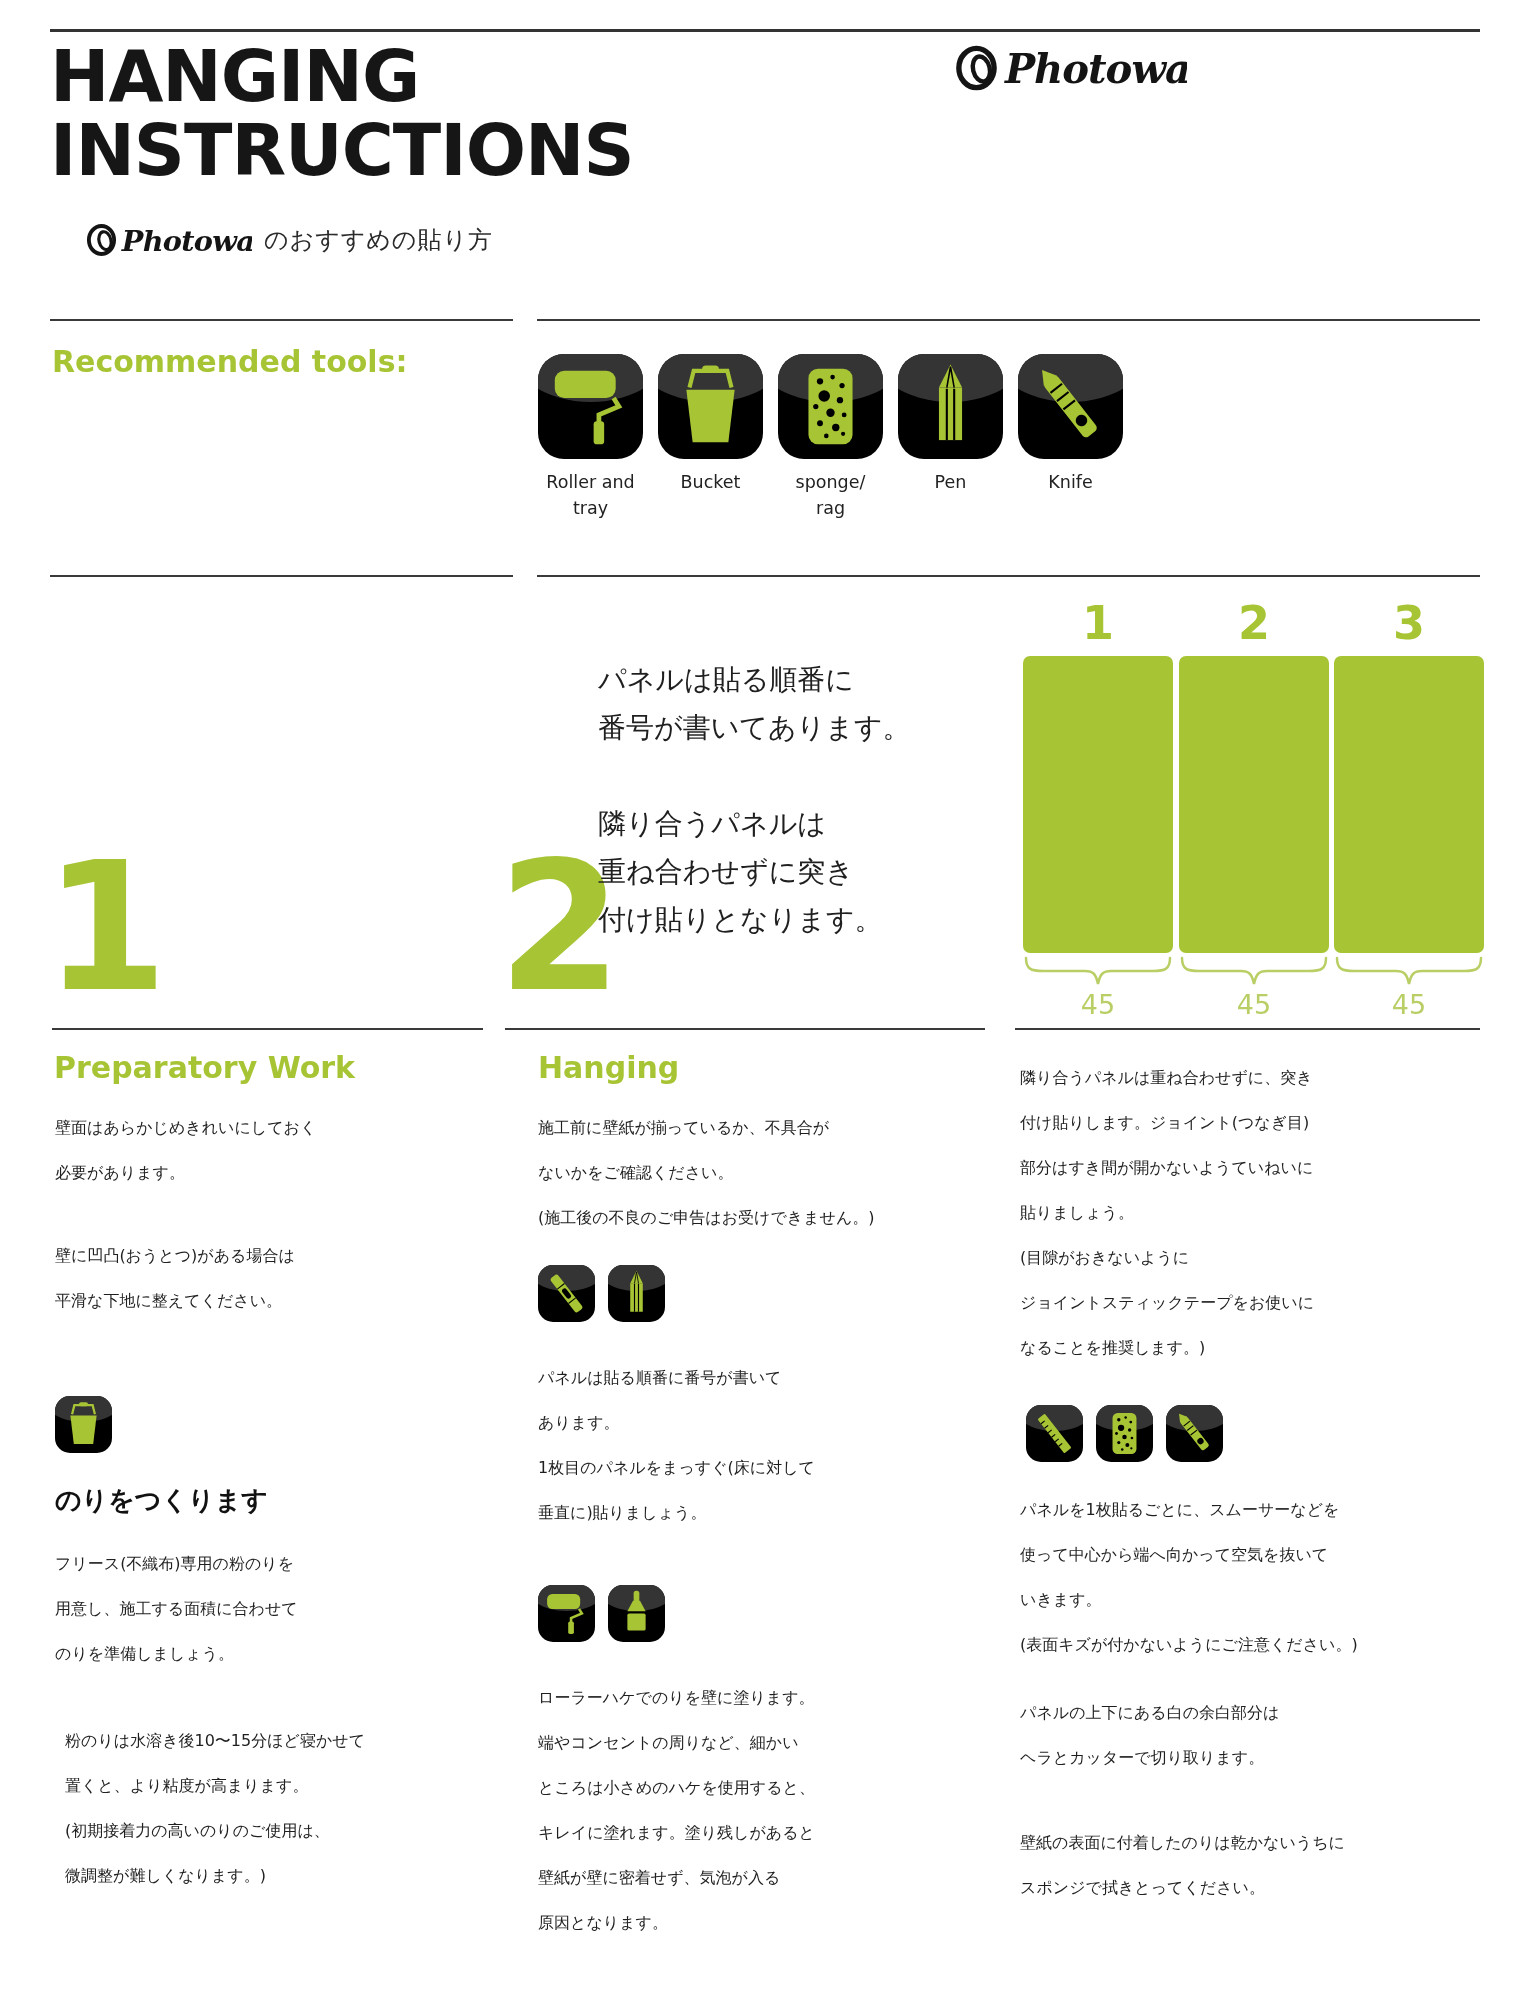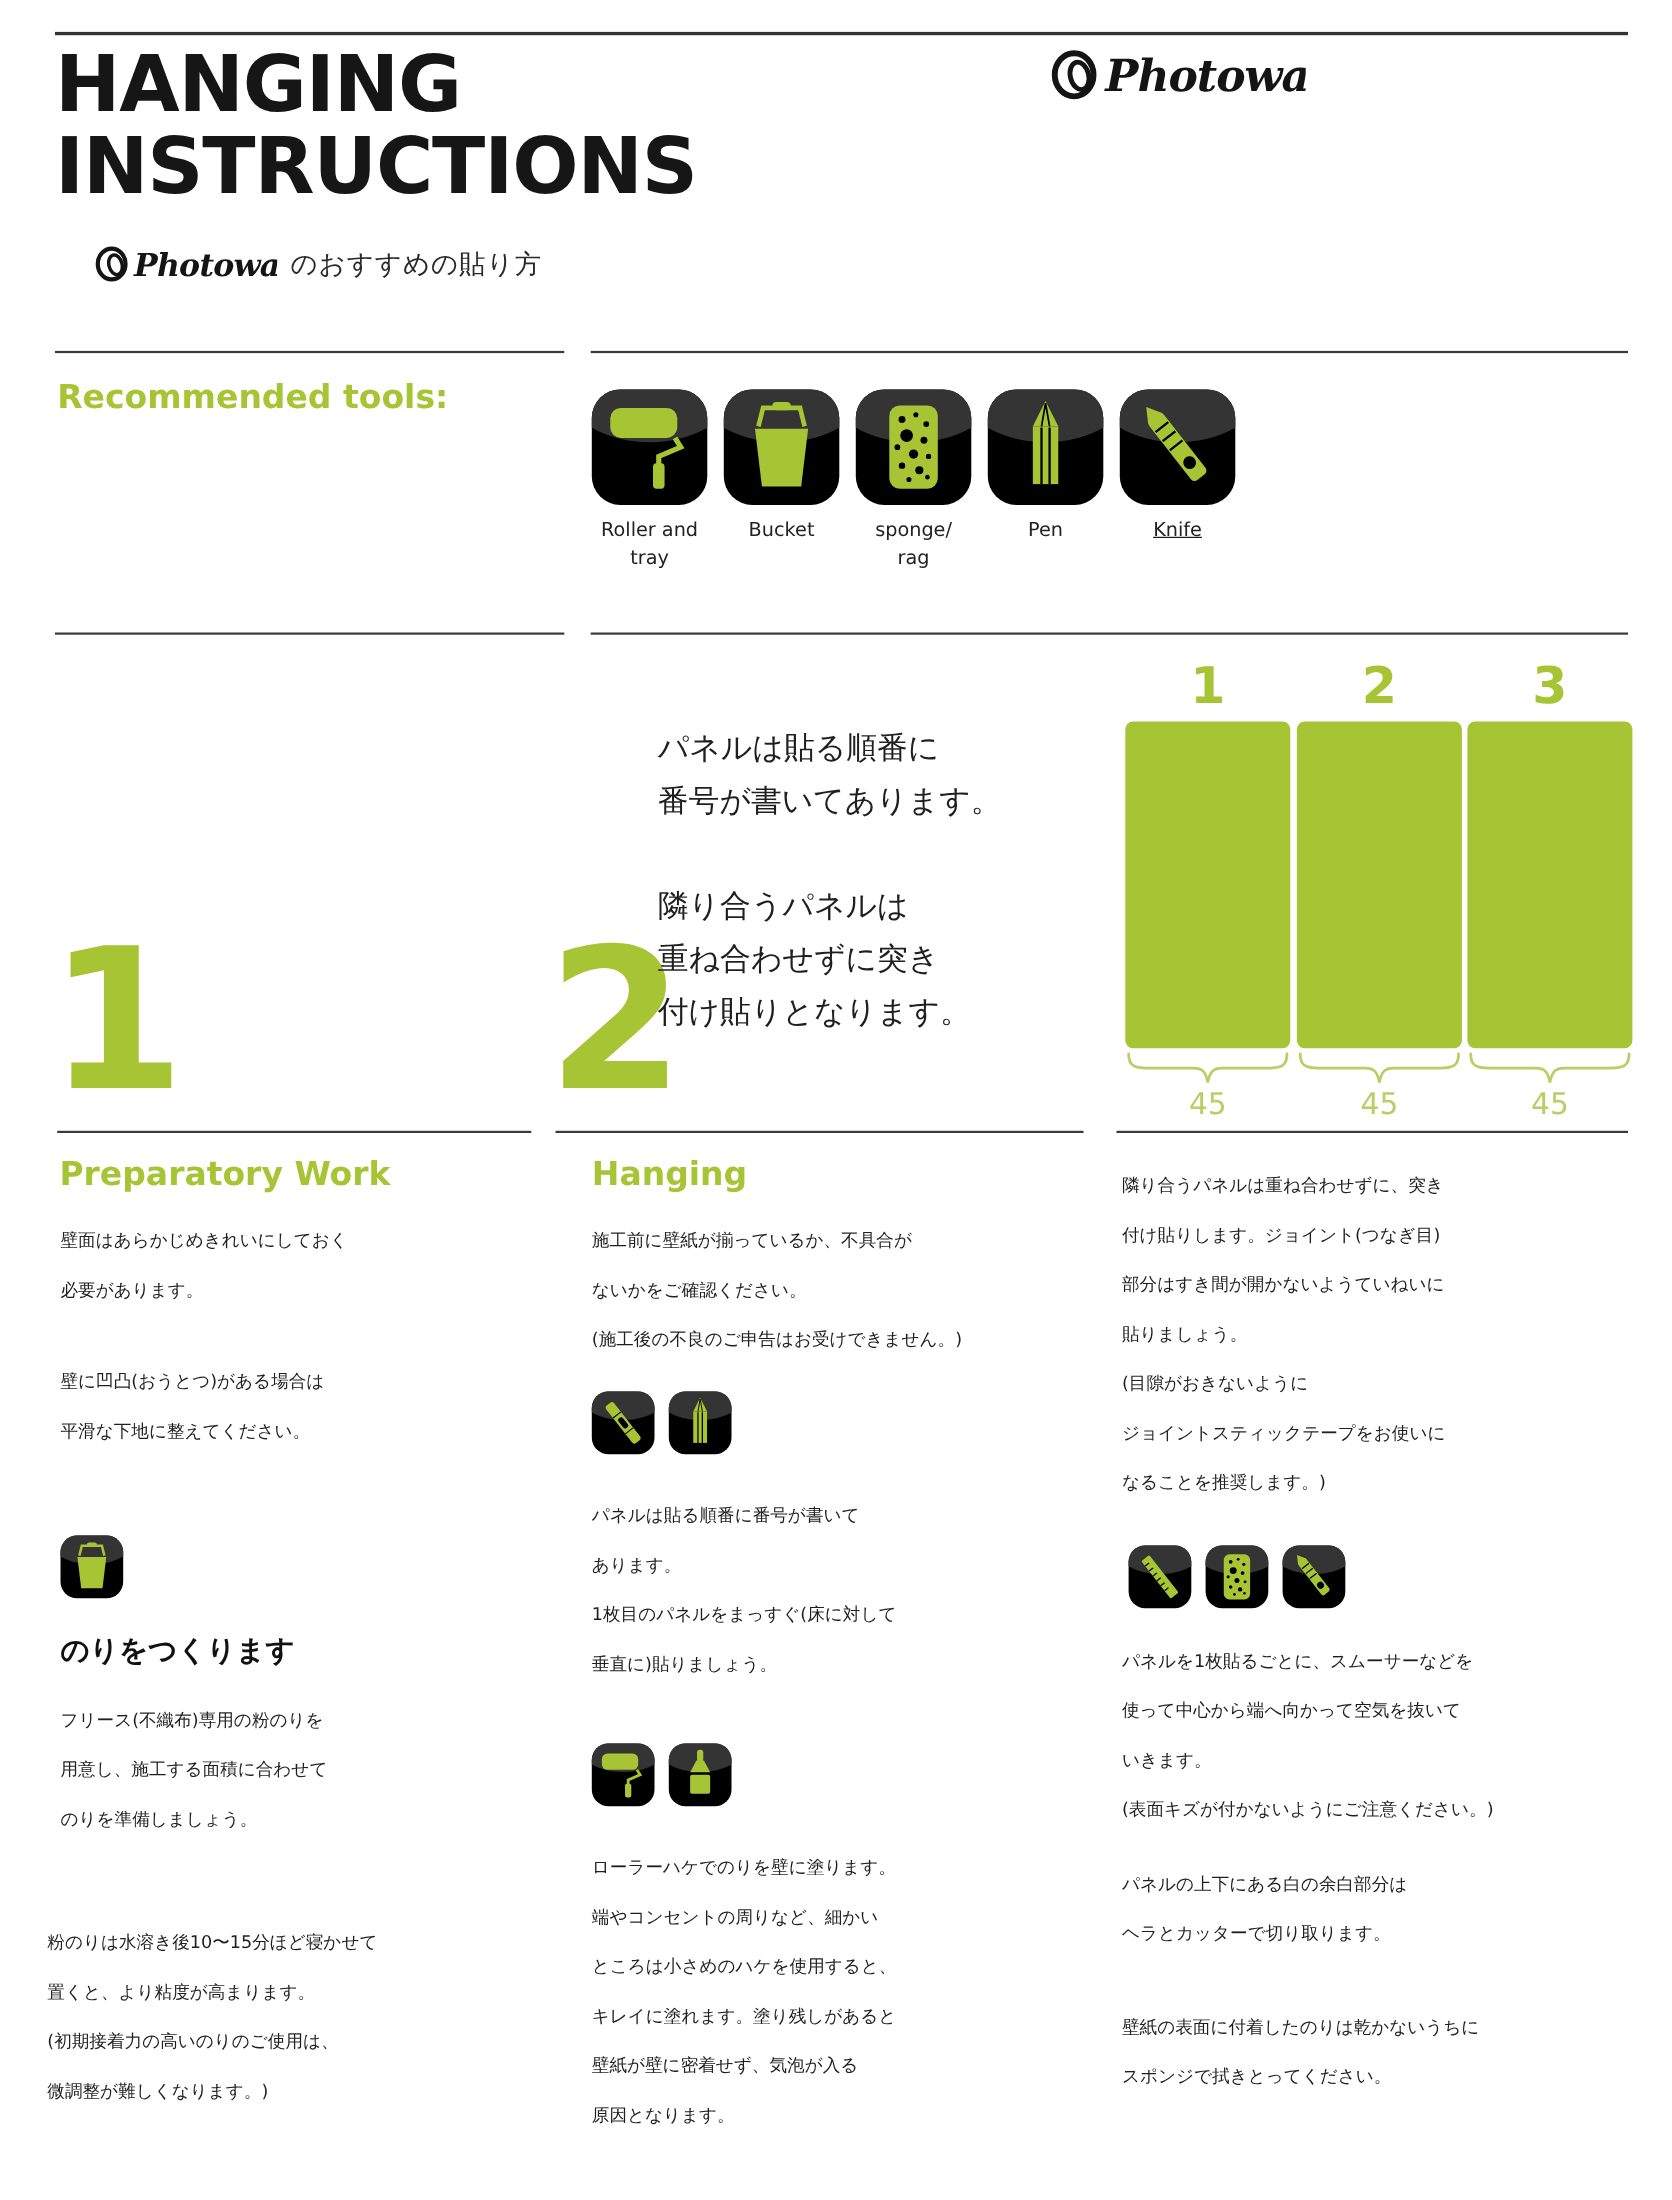--- a/index.html
+++ b/index.html
@@ -135,21 +135,21 @@
         <polygon points="50,10 39,32 61,32" fill="currentColor"></polygon>
         <rect x="39" y="32" width="22" height="50" fill="currentColor"></rect>
         <path d="M50 12 L46.5 32 M50 12 L53.5 32" stroke="#000" stroke-width="1.5" fill="none"></path>
         <line x1="46.5" y1="33" x2="46.5" y2="82" stroke="#000" stroke-width="2"></line>
         <line x1="53.5" y1="33" x2="53.5" y2="82" stroke="#000" stroke-width="2"></line>
       </svg>
     </span>
     <div class="tool-label">Pen</div>
   </div>
 
-  <div class="tool" style="left:1018px;text-decoration:underline;">
+  <div class="tool" style="left:1018px;">
     <span class="ticon tool-icon">
       <svg viewBox="0 0 100 100">
         <g transform="rotate(-38 50 50)">
           <polygon points="50,6 42,19 58,19" fill="currentColor"></polygon>
           <rect x="42" y="17" width="16" height="66" rx="4" fill="currentColor"></rect>
           <line x1="43" y1="28" x2="57" y2="28" stroke="#000" stroke-width="2"></line>
           <line x1="43" y1="38" x2="57" y2="38" stroke="#000" stroke-width="2"></line>
           <line x1="43" y1="48" x2="57" y2="48" stroke="#000" stroke-width="2"></line>
           <circle cx="50" cy="67" r="5.5" fill="#000"></circle>
         </g>
@@ -211,21 +211,21 @@
       <path d="M27 34 L73 34 L67 84 L33 84 Z" fill="currentColor"></path>
       <path d="M30 32 L34 16 L66 16 L70 32" fill="none" stroke="currentColor" stroke-width="4"></path>
       <rect x="42" y="11" width="16" height="7" rx="3.5" fill="currentColor"></rect>
     </svg>
   </span>
 
   <div class="jp-bold" style="left:55px;top:1483px;">のりをつくります</div>
   <div class="jp" style="left:55px;top:1541px;">フリース(不織布)専用の粉のりを
 用意し、施工する面積に合わせて
 のりを準備しましょう。</div>
-  <div class="jp" style="left:43px;top:1718px;margin-top:25px;">粉のりは水溶き後10〜15分ほど寝かせて
+  <div class="jp" style="left:65px;top:1718px;">粉のりは水溶き後10〜15分ほど寝かせて
 置くと、より粘度が高まります。
 (初期接着力の高いのりのご使用は、
 微調整が難しくなります。)</div>
 
   <div class="ghead" style="left:538px;top:1050px;">Hanging</div>
   <div class="jp" style="left:538px;top:1105px;">施工前に壁紙が揃っているか、不具合が
 ないかをご確認ください。
 (施工後の不良のご申告はお受けできません。)</div>
 
   <div class="icon-row" style="left:538px;top:1265px;">

